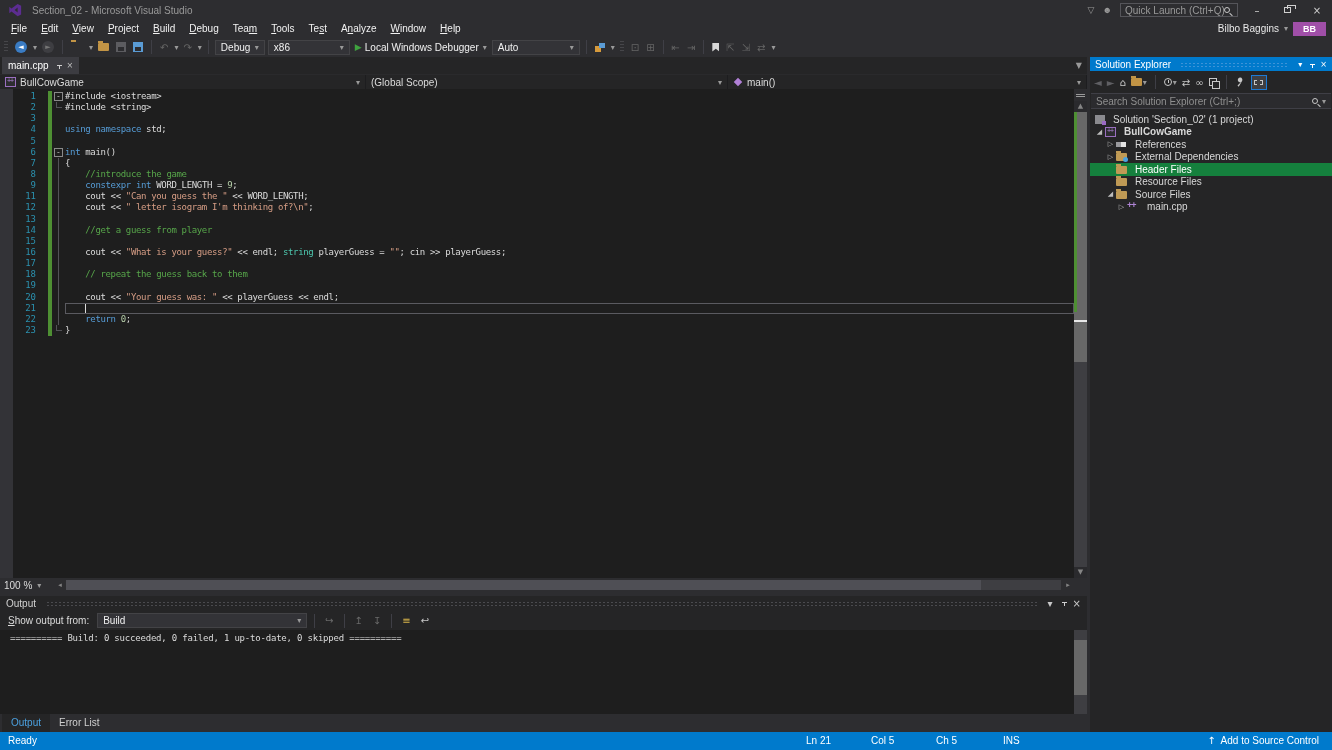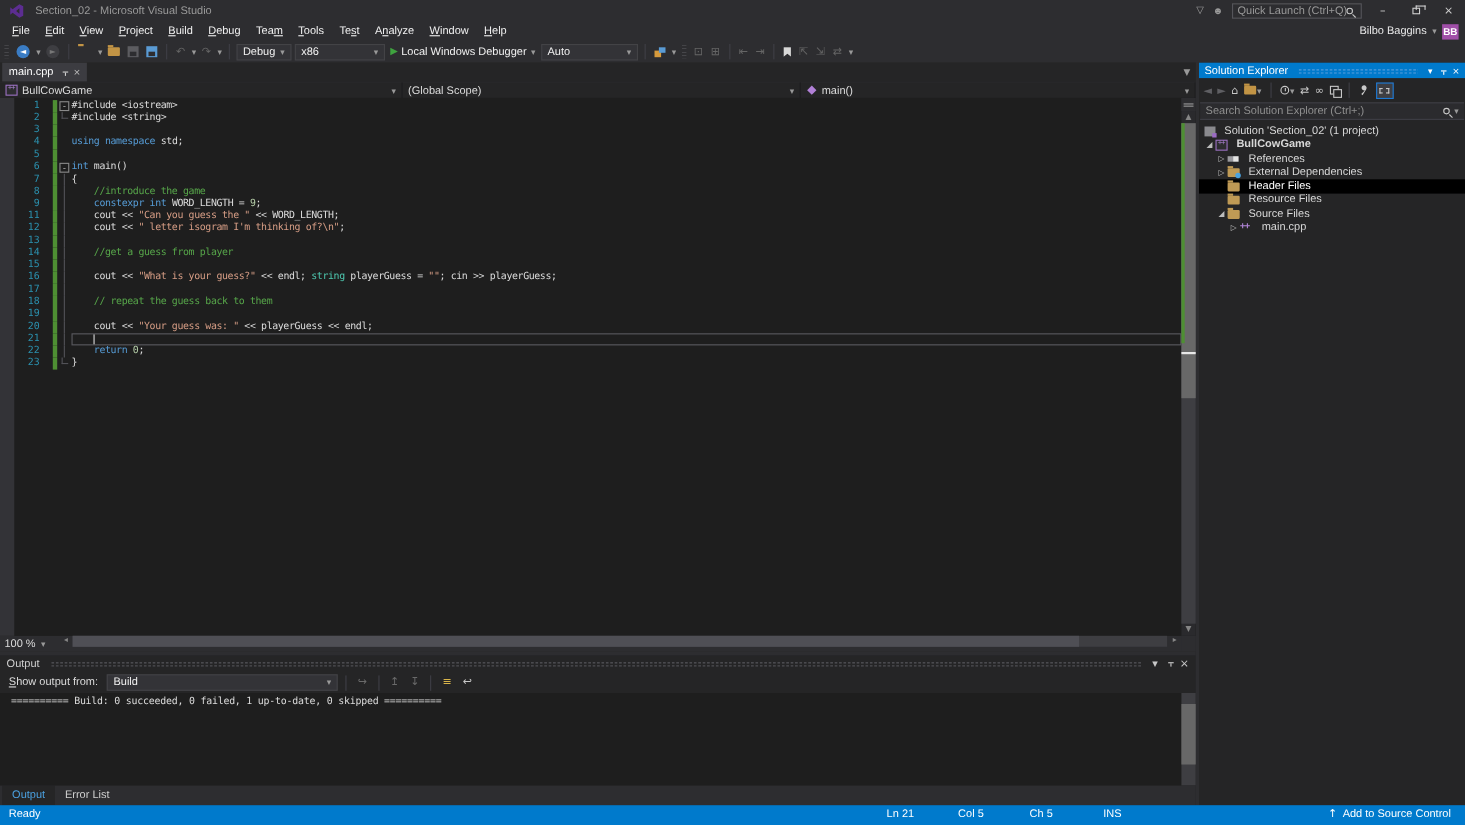--- a/index.html
+++ b/index.html
@@ -21,21 +21,21 @@
   .restore-glyph{width:7px;height:6px;border:1px solid #d0d0d0;position:relative;background:#2d2d30}
   .restore-glyph::before{content:'';position:absolute;top:-3px;left:2px;width:7px;height:3px;border:1px solid #d0d0d0;border-bottom:none}
 
   
   .menubar{height:17px;display:flex;align-items:center;padding-left:4px;position:relative}
   .menu-item{padding:2px 7px;color:#f1f1f1;cursor:default}
   .menu-item u{text-decoration:underline}
   .signin{position:absolute;right:6px;top:0;height:17px;display:flex;align-items:center;gap:5px}
   .signin .uname{color:#e8e8e8}
   .signin .dd{color:#999;font-size:8px}
-  .avatar{width:15px;height:14px;background:#a04fa8;color:#fff;font-weight:bold;font-size:9px;display:flex;align-items:center;justify-content:center}
+  .avatar{width:33px;height:14px;background:#a04fa8;color:#fff;font-weight:bold;font-size:9px;display:flex;align-items:center;justify-content:center}
 
   
   .toolbar{height:20px;display:flex;align-items:center;padding-left:2px;gap:3px}
   .grip{width:4px;height:12px;background:repeating-linear-gradient(to bottom,#46464a 0 1px,transparent 1px 3px);margin:0 2px}
   .tsep{width:1px;height:14px;background:#3f3f46;margin:0 3px}
   .tbtn{height:16px;display:flex;align-items:center;justify-content:center;padding:0 2px;color:#c8c8c8}
   .tbtn.dis{color:#656565}
   .circle-btn{width:12px;height:12px;border-radius:50%;display:flex;align-items:center;justify-content:center;font-size:7px}
   .circle-btn.back{background:#3a7cc4;color:#fff}
   .circle-btn.fwd{background:#3e3e42;color:#777}
@@ -95,21 +95,21 @@
 
   .vscroll{width:13px;flex:none;background:#2a2a2d;display:flex;flex-direction:column;align-items:stretch}
   .split-grip{height:12px;background:#2d2d30;display:flex;align-items:center;justify-content:center}
   .split-grip i{display:block;width:9px;height:3px;border-top:1px solid #9a9a9a;border-bottom:1px solid #9a9a9a}
   .sarrow{height:11px;color:#858585;font-size:7px;text-align:center;line-height:11px}
   .strack{flex:1;position:relative;background:#3e3e42}
   .sthumb{position:absolute;left:0;right:0;top:0;height:250px;background:#686868}
   .chg-strip{position:absolute;left:0;top:0;width:3px;height:200px;background:#4e8f33}
   .caret-mark{position:absolute;left:0;right:0;top:208px;height:2px;background:#e8e8e8}
 
-  .hscroll{height:14px;background:#2d2d30;display:flex;align-items:flex-start}
+  .hscroll{height:14px;background:#2d2d30;display:flex;align-items:center}
   .zoom-combo{width:54px;height:14px;display:flex;align-items:center;padding:0 4px;color:#dcdcdc;gap:4px}
   .harrow{width:12px;color:#858585;font-size:7px;text-align:center}
   .htrack{flex:1;height:10px;background:#3e3e42;position:relative;margin-right:1px}
   .hthumb{position:absolute;top:0;bottom:0;left:0;width:92%;background:#4f4f55}
   .hcorner{width:13px;height:14px;background:#2d2d30}
 
   .dock-split{height:4px;background:#2d2d30}
 
   
   .output{height:118px;display:flex;flex-direction:column;background:#252526}
@@ -149,21 +149,21 @@
   .clock::after{content:'';position:absolute;left:3px;top:1px;width:1px;height:3px;background:#c8c8c8}
   .stack2{width:9px;height:9px;position:relative}
   .stack2::before{content:'';position:absolute;left:0;top:0;width:6px;height:6px;border:1px solid #c8c8c8}
   .stack2::after{content:'';position:absolute;left:3px;top:3px;width:6px;height:6px;border:1px solid #c8c8c8;background:#252526}
   .showall{width:16px;height:15px;border:1px solid #1c7ad6;background:#3e3e42;display:flex;align-items:center;justify-content:center}
   .showall i{display:block;width:9px;height:5px;border:1px dashed #c8c8c8;border-width:1px}
   .se-search{height:16px;margin:0 1px;background:#2b2b2e;border-top:1px solid #3f3f46;border-bottom:1px solid #3f3f46;display:flex;align-items:center;padding:0 5px;color:#8f8f8f}
   .se-search .ph{flex:1;white-space:nowrap;overflow:hidden}
   .se-tree{flex:1;padding-top:4px;position:relative}
   .trow{height:12.5px;display:flex;align-items:center;color:#d8d8d8;white-space:nowrap}
-  .trow.sel{background:#000000;color:#fff}
+  .trow.sel{background:#15803d;color:#fff}
   .exp{width:11px;flex:none;font-family:"DejaVu Sans",sans-serif;font-size:7px;color:#bcbcbc;text-align:center}
   .tlabel{margin-left:8px}
   .tlabel.b{font-weight:bold}
   .ticon{width:12px;height:10px;flex:none;position:relative;display:inline-block}
   .ticon.solution-icon{background:#8a8a8e;width:10px;height:9px;margin-left:1px}
   .ticon.solution-icon::after{content:'';position:absolute;right:-1px;bottom:-1px;width:4px;height:4px;background:#9b6bc4}
   .ticon.project-icon{border:1px solid #9a6fc0;background:#2d2d30;width:11px;height:10px}
   .ticon.project-icon::after{content:'++';position:absolute;left:1px;top:-1px;font-size:7px;color:#b085d6;letter-spacing:-1px}
   .ticon.references-icon{width:11px;height:9px}
   .ticon.references-icon::before{content:'';position:absolute;left:0;top:2px;width:5px;height:5px;background:#9a9a9e}

